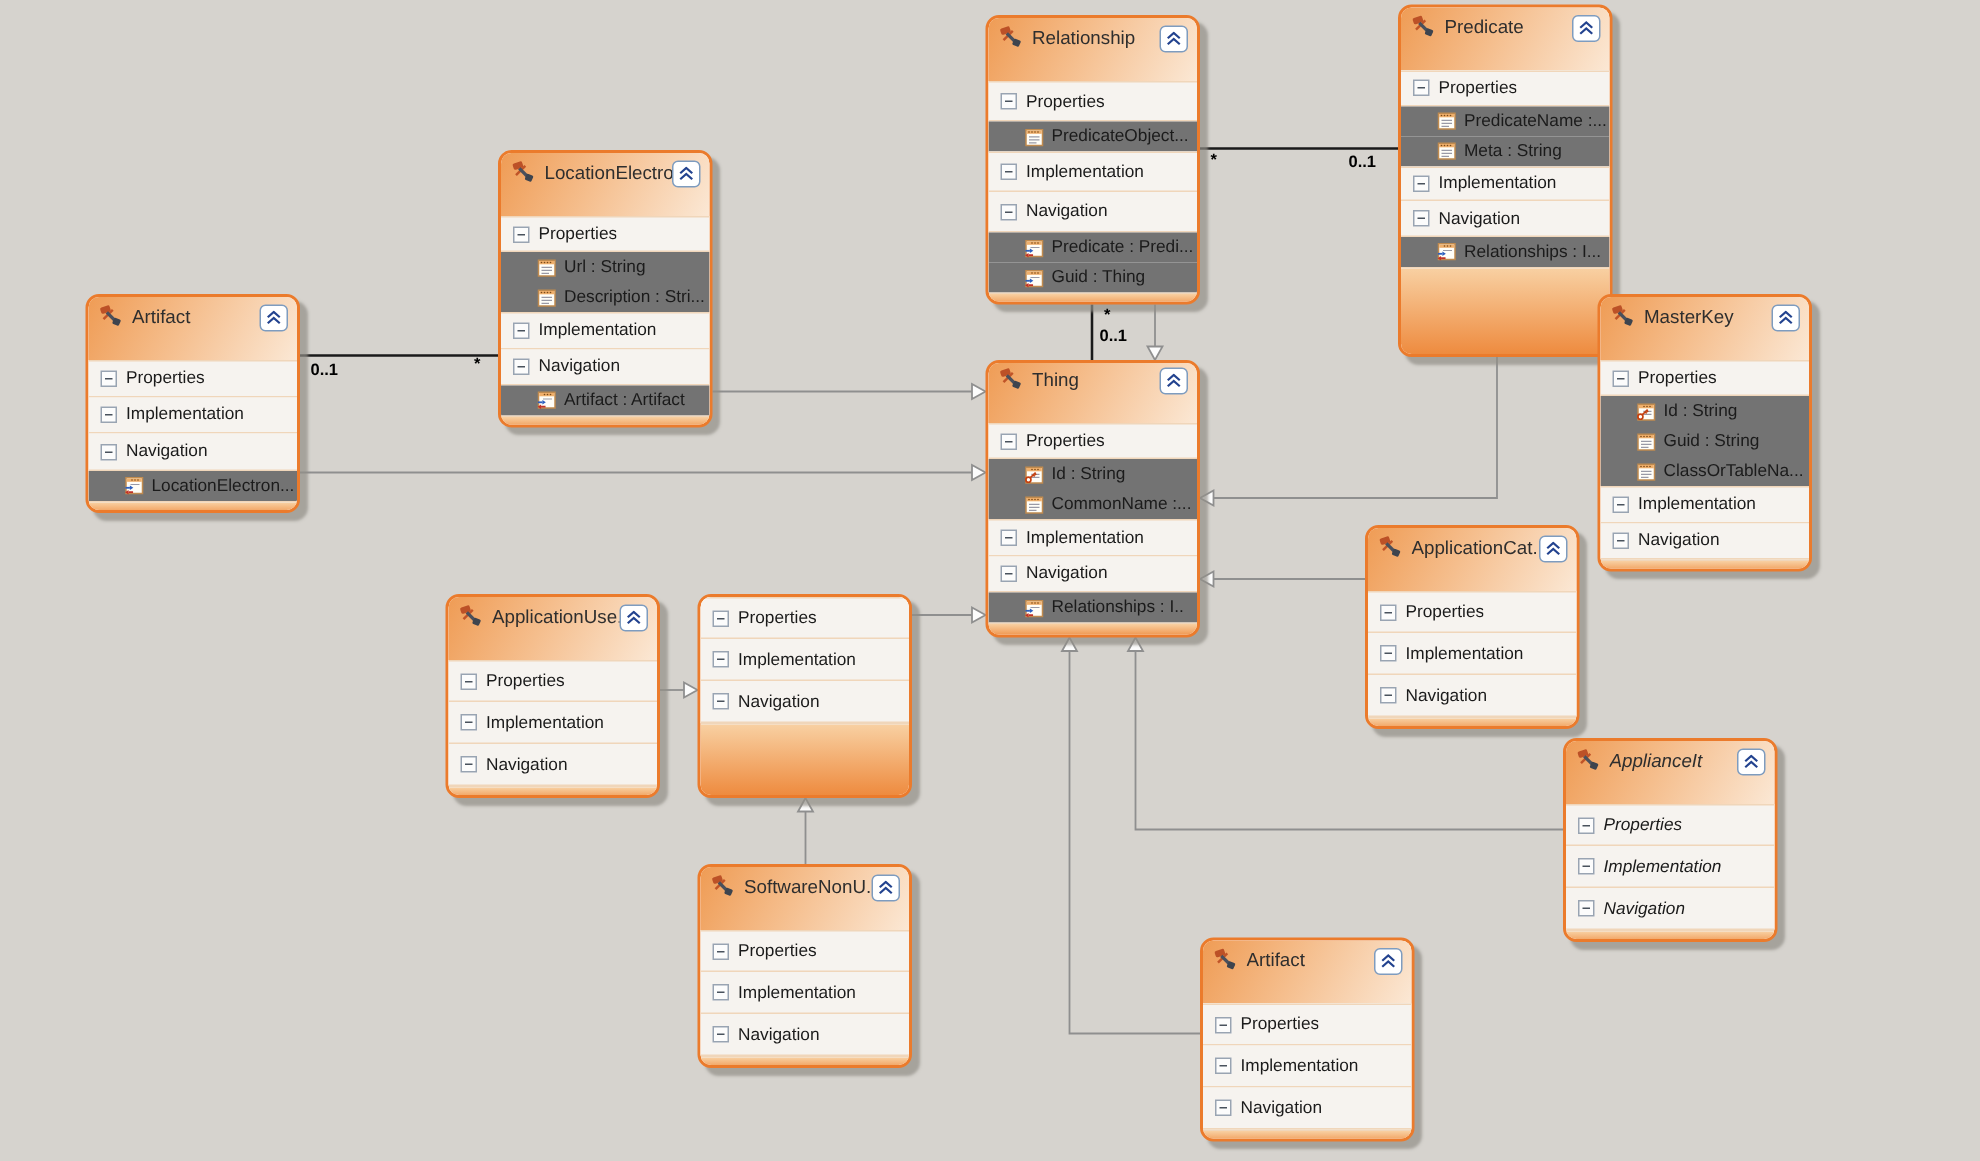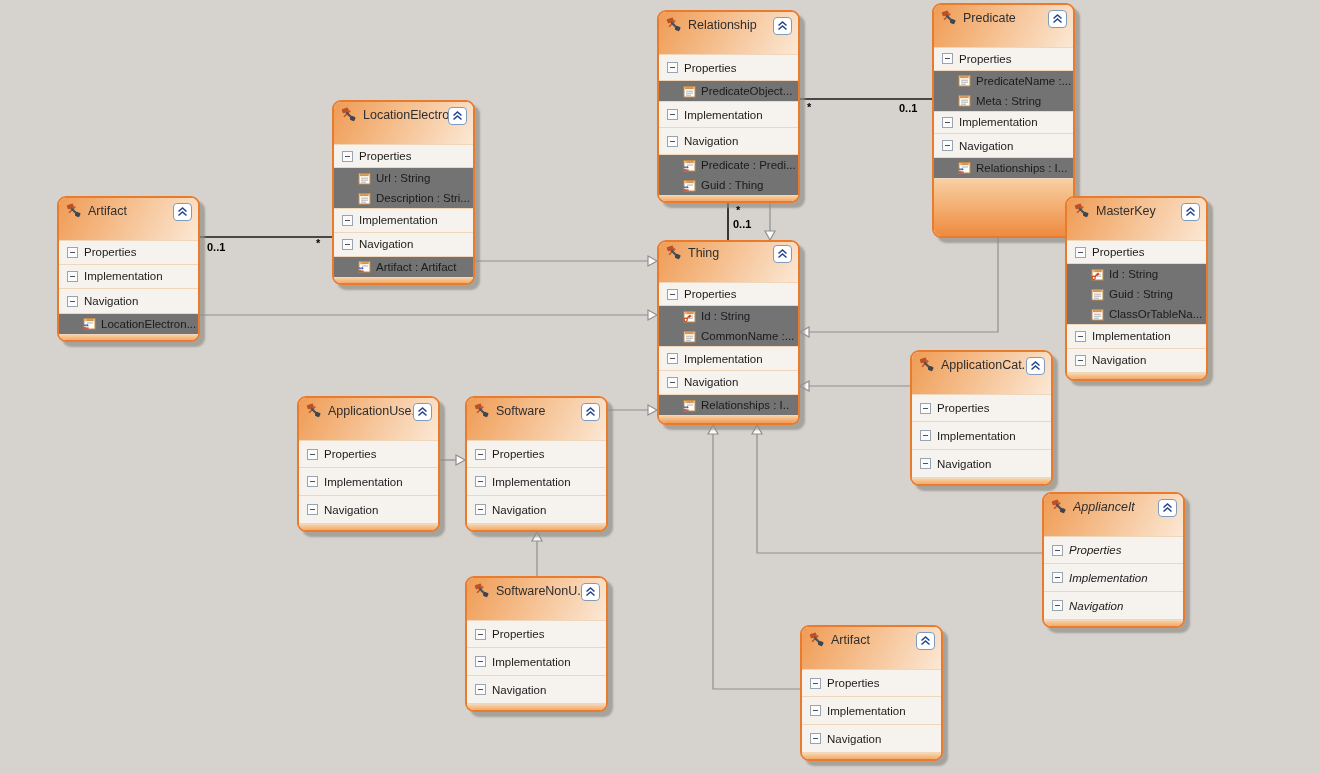--- a/index.html
+++ b/index.html
@@ -549,35 +549,20 @@
             <span class="section-label">Implementation</span>
           </div>
           <div class="section-row" style="height: 28px;">
             <span class="minus-icon"></span>
             <span class="section-label">Navigation</span>
           </div>
         </div>
     <div class="entity-footer"></div>
   </div>
       <div class="entity" style="left: 465px; top: 396px; width: 143px; height: 136px;">
-    <div class="entity-header">
-      <span class="entity-icon"><svg width="16" height="15" viewBox="0 0 16 15">
-              <rect x="1" y="1.2" width="6.6" height="4.4" rx="1.2" fill="#BC5127" transform="rotate(-18 4.3 3.4)"></rect>
-              <line x1="3" y1="9.8" x2="9.2" y2="3.6" stroke="#C05428" stroke-width="1.6"></line>
-              <line x1="5.2" y1="5.2" x2="12" y2="12" stroke="#4A505C" stroke-width="2.2"></line>
-              <rect x="9.3" y="9.3" width="4.8" height="4.4" rx="1" fill="#3E444E" transform="rotate(24 11.7 11.5)"></rect>
-            </svg></span>
-      <span class="entity-title">Software</span>
-      <span class="collapse-btn">
-            <svg width="11" height="10" viewBox="0 0 11 10">
-              <path d="M1.5 4.5 L5.5 1 L9.5 4.5" fill="none" stroke="#23438F" stroke-width="1.5"></path>
-              <path d="M1.5 8.5 L5.5 5 L9.5 8.5" fill="none" stroke="#23438F" stroke-width="1.5"></path>
-            </svg>
-          </span>
-    </div>
     <div class="entity-body">
           <div class="section-row" style="height: 28px;">
             <span class="minus-icon"></span>
             <span class="section-label">Properties</span>
           </div>
           <div class="section-row" style="height: 28px;">
             <span class="minus-icon"></span>
             <span class="section-label">Implementation</span>
           </div>
           <div class="section-row" style="height: 28px;">

